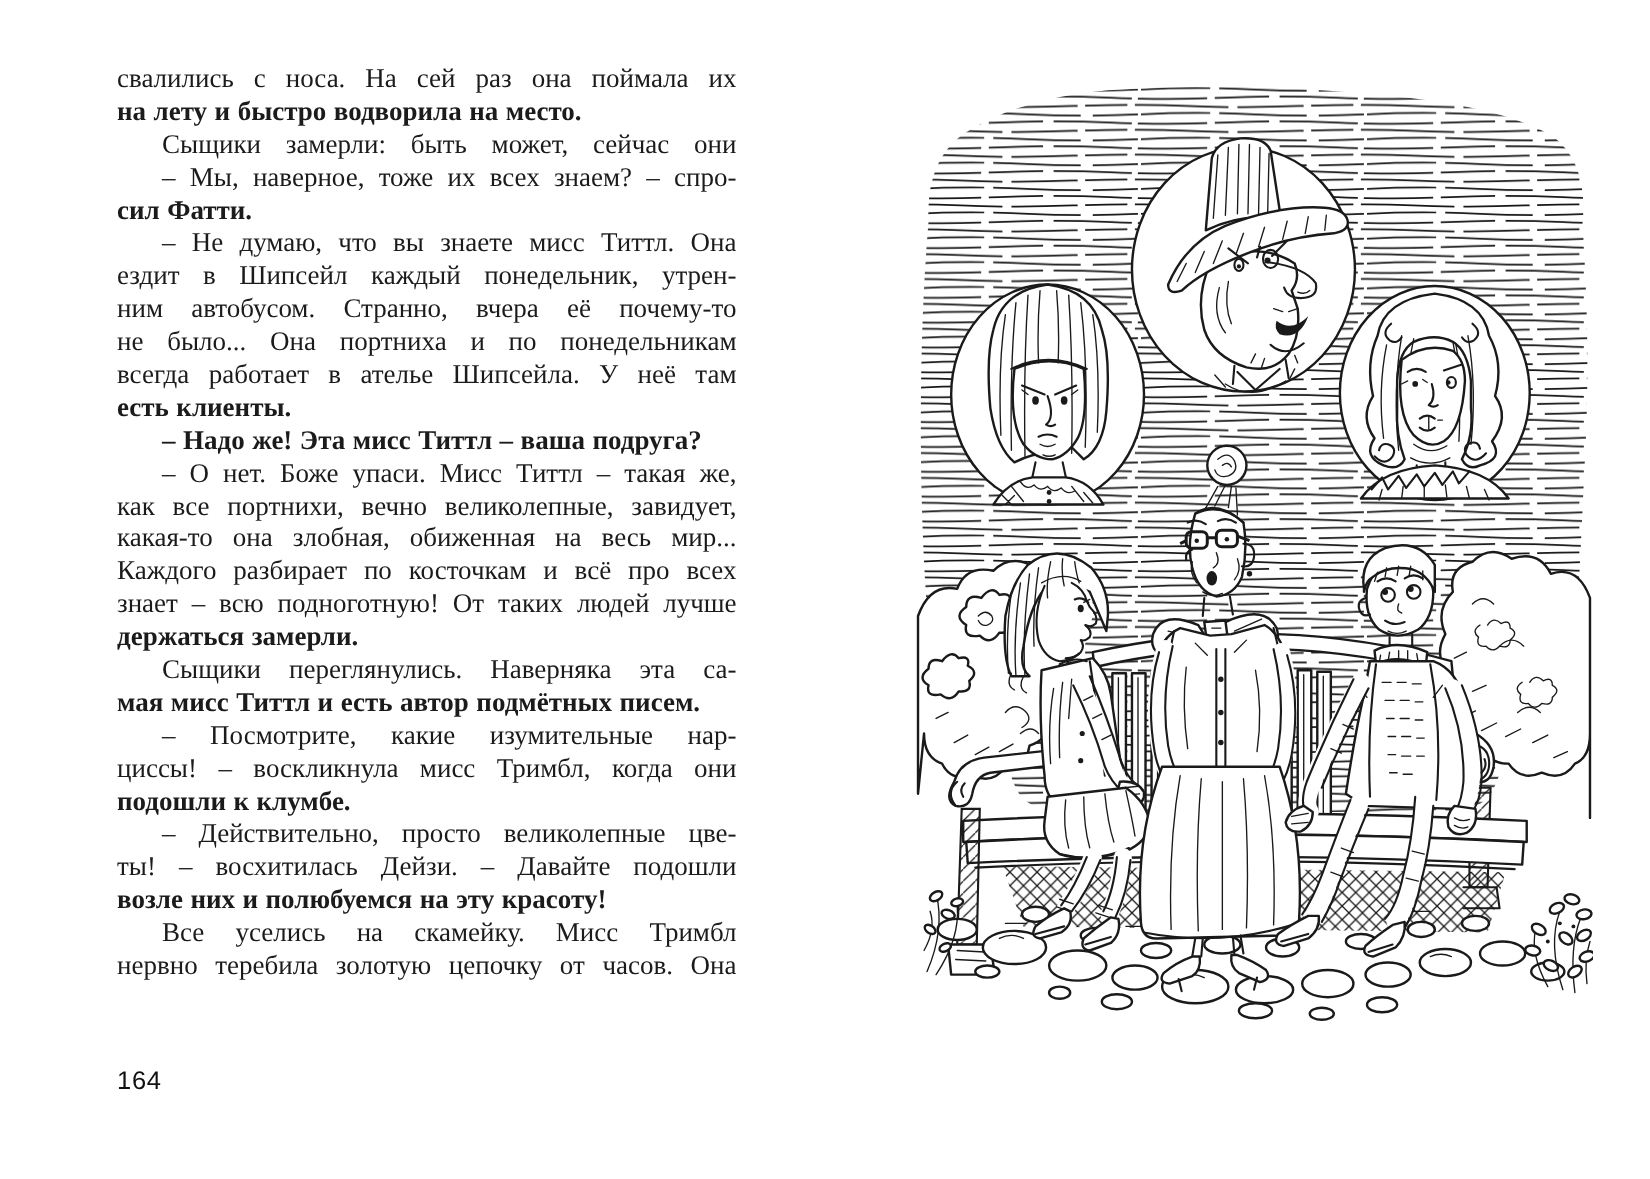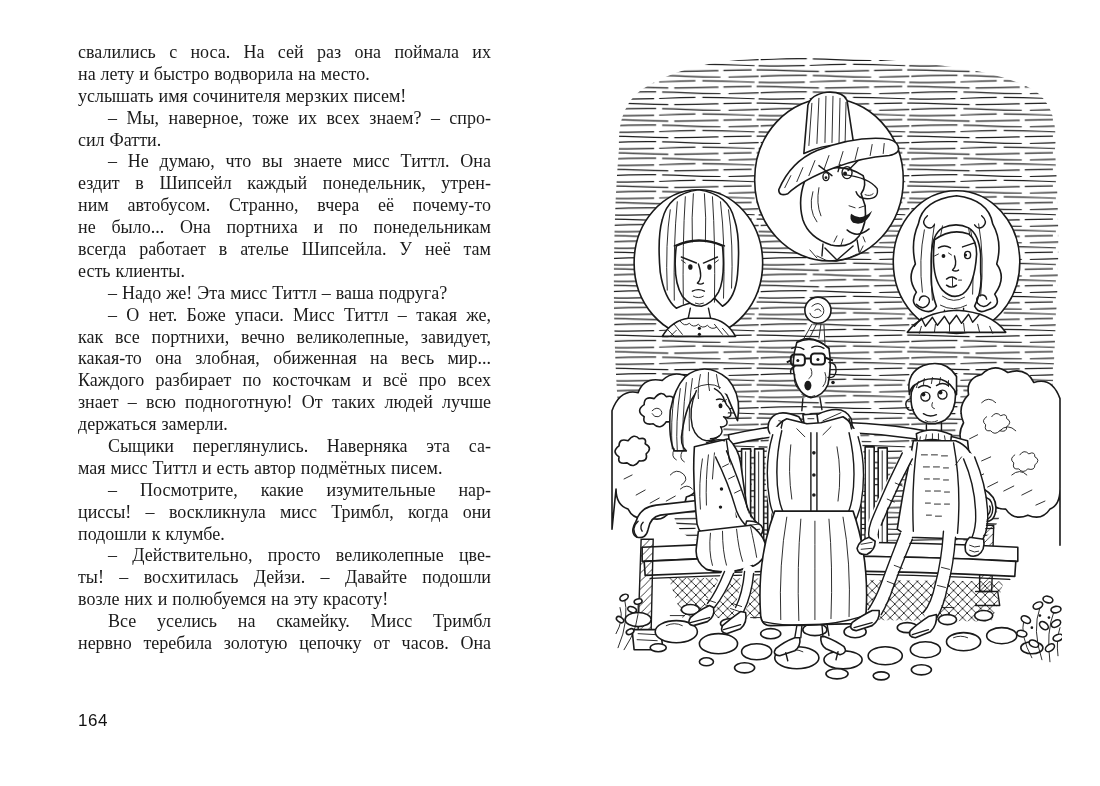--- a/index.html
+++ b/index.html
@@ -3,42 +3,42 @@
 <meta charset="utf-8">
 <style>
   html,body{margin:0;padding:0;}
   body{width:1100px;height:786px;position:relative;background:#ffffff;overflow:hidden;
        font-family:"Liberation Serif",serif;}
   .page{position:absolute;inset:0;background:#fff;}
   .text-col{position:absolute;left:78px;top:42px;width:413px;
             font-size:18px;line-height:21.9px;color:#1b1b1b;}
   .ln{text-align:justify;text-align-last:justify;height:21.9px;overflow:hidden;
       word-spacing:0.5px;}
-  .ln.end{text-align-last:auto;}
+  .ln.end{text-align-last:auto;font-weight:bold;}
   .ln.ind{padding-left:30px;}
   .pagenum{position:absolute;left:78px;top:711px;
            font-family:"Liberation Sans",sans-serif;font-weight:normal;
            font-size:17px;letter-spacing:0.5px;color:#111;}
   .illo{position:absolute;left:610px;top:56px;width:452px;height:630px;}
   
   svg .o{fill:#ffffff;stroke:#1a1a1a;stroke-width:1.6;stroke-linejoin:round;stroke-linecap:round;}
   svg .l{fill:none;stroke:#1a1a1a;stroke-width:1.4;stroke-linejoin:round;stroke-linecap:round;}
   svg .t{fill:none;stroke:#1a1a1a;stroke-width:0.9;stroke-linecap:round;}
   svg .f{fill:#1a1a1a;stroke:none;}
   svg .wu{fill:none;stroke:#ffffff;stroke-width:12;stroke-linecap:round;}
 </style>
 </head>
 <body>
 
 <div class="page">
 
   <div class="text-col">
       <div class="ln">свалились с носа. На сей раз она поймала их</div>
       <div class="ln end">на лету и быстро водворила на место.</div>
-      <div class="ln end">услышать имя сочинителя мерзких писем!</div>
+      <div class="ln ind">Сыщики замерли: быть может, сейчас они</div>
       <div class="ln ind">– Мы, наверное, тоже их всех знаем? – спро-</div>
       <div class="ln end">сил Фатти.</div>
       <div class="ln ind">– Не думаю, что вы знаете мисс Титтл. Она</div>
       <div class="ln">ездит в Шипсейл каждый понедельник, утрен-</div>
       <div class="ln">ним автобусом. Странно, вчера её почему-то</div>
       <div class="ln">не было... Она портниха и по понедельникам</div>
       <div class="ln">всегда работает в ателье Шипсейла. У неё там</div>
       <div class="ln end">есть клиенты.</div>
       <div class="ln ind end">– Надо же! Эта мисс Титтл – ваша подруга?</div>
       <div class="ln ind">– О нет. Боже упаси. Мисс Титтл – такая же,</div>

